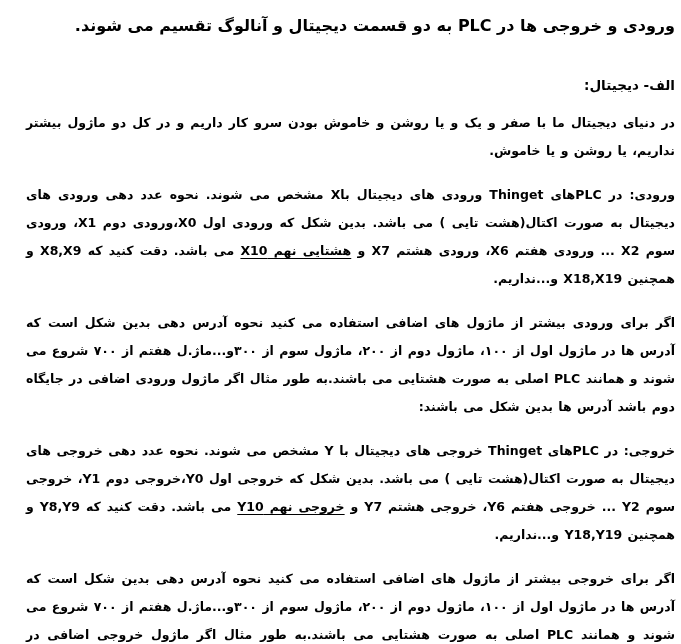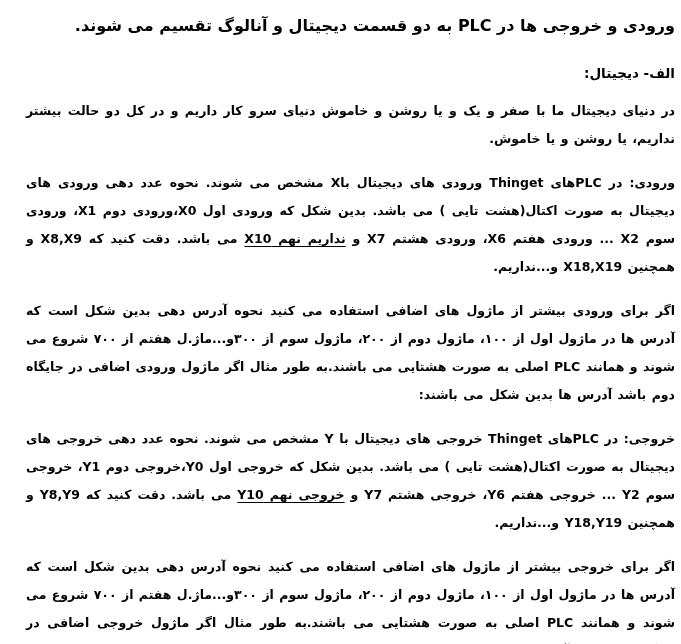--- a/index.html
+++ b/index.html
@@ -22,21 +22,21 @@
     font-size: 16px;
     font-weight: 700;
     line-height: 1.45;
     text-align: right;
     margin: 6px 0 0 0;
   }
   .heading {
     font-size: 13.5px;
     font-weight: 700;
     text-align: right;
-    margin: 28px 0 0 0;
+    margin: 40px 0 0 0;
   }
   .para {
     font-size: 12.5px;
     font-weight: 700;
     line-height: 28px;
     text-align: justify;
     text-justify: inter-word;
     margin: 16px 0 0 0;
     word-spacing: 1px;
   }
@@ -57,23 +57,23 @@
 </style>
 </head>
 <body>
 
 <div class="page">
 
   <p class="title">ورودی و خروجی ها در PLC به دو قسمت دیجیتال و آنالوگ تقسیم می شوند.</p>
 
   <p class="heading">الف- دیجیتال:</p>
 
-  <p class="para">در دنیای دیجیتال ما با صفر و یک و یا روشن و خاموش دنیای سرو کار داریم و در کل دو حالت بیشتر نداریم، یا روشن و یا خاموش.</p>
+  <p class="para">در دنیای دیجیتال ما با صفر و یک و یا روشن و خاموش بودن سرو کار داریم و در کل دو ماژول بیشتر نداریم، یا روشن و یا خاموش.</p>
 
-  <p class="para"><span>ورودی: در PLCهای Thinget ورودی های دیجیتال باX مشخص می شوند. نحوه عدد دهی ورودی های دیجیتال به صورت اکتال(هشت تایی ) می باشد. بدین شکل که ورودی اول X0،ورودی دوم X1، ورودی سوم X2 ... ورودی هفتم X6، ورودی هشتم X7 و </span><span class="u">نداریم نهم X10</span><span> می باشد. دقت کنید که X8,X9 و همچنین X18,X19 و...نداریم.</span></p>
+  <p class="para"><span>ورودی: در PLCهای Thinget ورودی های دیجیتال باX مشخص می شوند. نحوه عدد دهی ورودی های دیجیتال به صورت اکتال(هشت تایی ) می باشد. بدین شکل که ورودی اول X0،ورودی دوم X1، ورودی سوم X2 ... ورودی هفتم X6، ورودی هشتم X7 و </span><span class="u">هشتایی نهم X10</span><span> می باشد. دقت کنید که X8,X9 و همچنین X18,X19 و...نداریم.</span></p>
 
   <p class="para">اگر برای ورودی بیشتر از ماژول های اضافی استفاده می کنید نحوه آدرس دهی بدین شکل است که آدرس ها در ماژول اول از ۱۰۰، ماژول دوم از ۲۰۰، ماژول سوم از ۳۰۰و...ماژ.ل هفتم از ۷۰۰ شروع می شوند و همانند PLC اصلی به صورت هشتایی می باشند.به طور مثال اگر ماژول ورودی اضافی در جایگاه دوم باشد آدرس ها بدین شکل می باشند:</p>
 
 
   <p class="para out-start"><span>خروجی: در PLCهای Thinget خروجی های دیجیتال با Y مشخص می شوند. نحوه عدد دهی خروجی های دیجیتال به صورت اکتال(هشت تایی ) می باشد. بدین شکل که خروجی اول Y0،خروجی دوم Y1، خروجی سوم Y2 ... خروجی هفتم Y6، خروجی هشتم Y7 و </span><span class="u">خروجی نهم Y10</span><span> می باشد. دقت کنید که Y8,Y9 و همچنین Y18,Y19 و...نداریم.</span></p>
 
   <p class="para">اگر برای خروجی بیشتر از ماژول های اضافی استفاده می کنید نحوه آدرس دهی بدین شکل است که آدرس ها در ماژول اول از ۱۰۰، ماژول دوم از ۲۰۰، ماژول سوم از ۳۰۰و...ماژ.ل هفتم از ۷۰۰ شروع می شوند و همانند PLC اصلی به صورت هشتایی می باشند.به طور مثال اگر ماژول خروجی اضافی در جایگاه دوم باشد آدرس ها بدین شکل می باشند:</p>
 
 </div>
 

